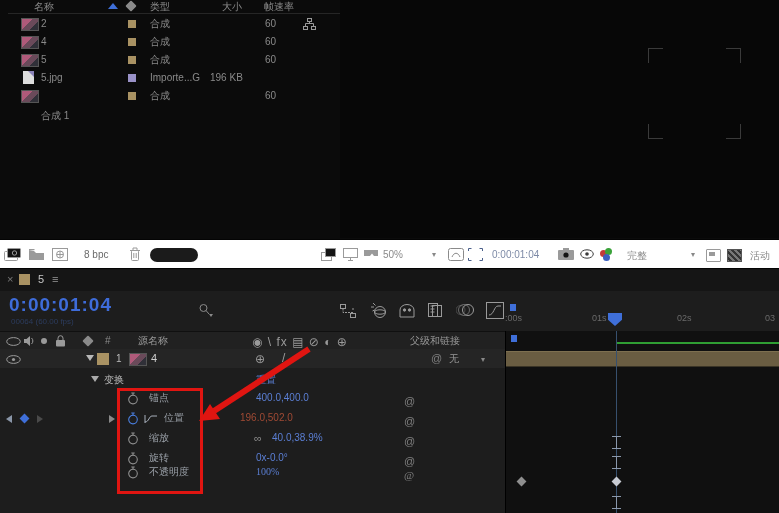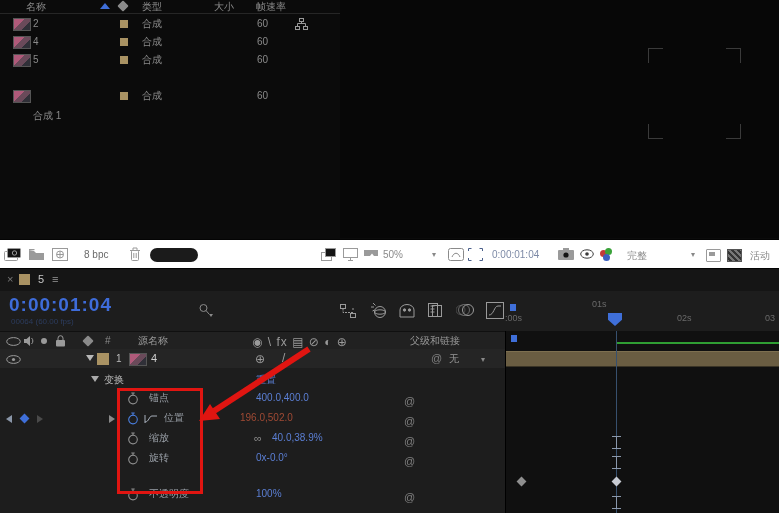--- a/index.html
+++ b/index.html
@@ -40,21 +40,21 @@
   .corner{position:absolute;width:14px;height:14px;border:1px solid #3a3a3a;}
   .chev{color:#888;font-size:8px;}
   .redbox{position:absolute;border:3px solid #e01511;}
   .wah{position:absolute;width:6px;height:7px;background:#3f6fd9;}
 </style>
 </head>
 <body>
 
 <div id="app">
 
-  <div class="a" style="left:0;top:0;width:340px;height:238px;">
+  <div class="a" style="left:8px;top:0;width:340px;height:238px;">
     <div class="a txt" style="top:0;height:13px;line-height:13px;width:340px;border-bottom:1px solid #262626;">
       <span class="a" style="left:26px;">名称</span>
       <span class="a" style="left:100px;top:3px;width:0;height:0;border-left:5px solid transparent;border-right:5px solid transparent;border-bottom:6px solid #3f6fd9;"></span>
       <span class="a" style="left:119px;top:2px;width:8px;height:8px;background:#8a8a8a;transform:rotate(45deg);border-radius:1px;"></span>
       <span class="a" style="left:142px;">类型</span>
       <span class="a" style="left:214px;">大小</span>
       <span class="a" style="left:256px;">帧速率</span>
     </div>
 
     <div class="prow txt" style="top:15px;">
@@ -82,20 +82,27 @@
     </div>
 
     <div class="prow txt" style="top:51px;">
       <span class="thumb" style="left:13px;"></span>
       <span class="a" style="left:33px;">5</span>
       <span class="lblsq" style="left:120px;"></span>
       <span class="a" style="left:142px;">合成</span>
       <span class="a" style="left:257px;">60</span>
     </div>
 
+    <div class="prow txt" style="top:69px;">
+      <span class="doc" style="left:15px;"></span>
+      <span class="a" style="left:33px;">5.jpg</span>
+      <span class="lblsq" style="left:120px;background:#9a92c8;"></span>
+      <span class="a" style="left:142px;">Importe...G</span>
+      <span class="a" style="left:202px;">196 KB</span>
+    </div>
 
     <div class="prow txt" style="top:87px;">
       <span class="thumb" style="left:13px;"></span>
       <span class="a" style="left:33px;margin-top:20px;">合成 1</span>
       <span class="lblsq" style="left:120px;"></span>
       <span class="a" style="left:142px;">合成</span>
       <span class="a" style="left:257px;">60</span>
     </div>
   </div>
 
@@ -246,21 +253,21 @@
           </g>
         </svg>
       <svg class="a ic tool" style="left:486px;top:11px;" width="18" height="17" viewBox="0 0 18 17">
           <g stroke="#9a9a9a" fill="none">
             <rect x="0.5" y="0.5" width="17" height="16"></rect>
             <path d="M3 13c5 0 5-9 9-9h3"></path>
           </g>
         </svg>
 
       <span class="a dim" style="left:505px;top:22px;font-size:9px;">:00s</span>
-      <span class="a dim" style="left:592px;top:8px;font-size:9px;">01s</span>
+      <span class="a dim" style="left:592px;top:22px;font-size:9px;">01s</span>
       <span class="a dim" style="left:677px;top:22px;font-size:9px;">02s</span>
       <span class="a dim" style="left:765px;top:22px;font-size:9px;">03</span>
       <span class="wah" style="left:510px;top:13px;"></span>
 
       <span class="a" style="left:608px;top:22px;width:14px;height:13px;background:#3f6fd9;clip-path:polygon(0 0,100% 0,100% 52%,50% 100%,0 52%);"></span>
     </div>
 
     <div class="a" style="left:0;top:62px;width:505px;height:18px;background:#212121;border-top:1px solid #101010;">
       <svg class="a ic" style="left:6px;top:5px;" width="15" height="9" viewBox="0 0 15 9">
           <ellipse cx="7.5" cy="4.5" rx="6.8" ry="3.9" fill="none" stroke="#9a9a9a"></ellipse>
@@ -371,21 +378,21 @@
           <g stroke="currentColor" fill="none" stroke-width="1.1">
             <circle cx="6" cy="7.6" r="4.3"></circle>
             <path d="M4.3 1h3.4M6 1v2.4"></path>
           </g>
         </svg>
       <span class="a pname" style="left:149px;">旋转</span>
       <span class="a pval blue" style="left:256px;">0x-0.0°</span>
       <span class="a pick" style="left:404px;top:3px;">@</span>
     </div>
 
-    <div class="prop" style="top:215px;">
+    <div class="prop" style="top:193px;font-family:Liberation Serif, serif;">
       <svg class="a ic stopwatch" style="left:127px;top:4px;" width="12" height="13" viewBox="0 0 12 13">
           <g stroke="currentColor" fill="none" stroke-width="1.1">
             <circle cx="6" cy="7.6" r="4.3"></circle>
             <path d="M4.3 1h3.4M6 1v2.4"></path>
           </g>
         </svg>
       <span class="a pname" style="left:149px;">不透明度</span>
       <span class="a pval blue" style="left:256px;">100%</span>
       <span class="a pick" style="left:404px;top:3px;">@</span>
     </div>

